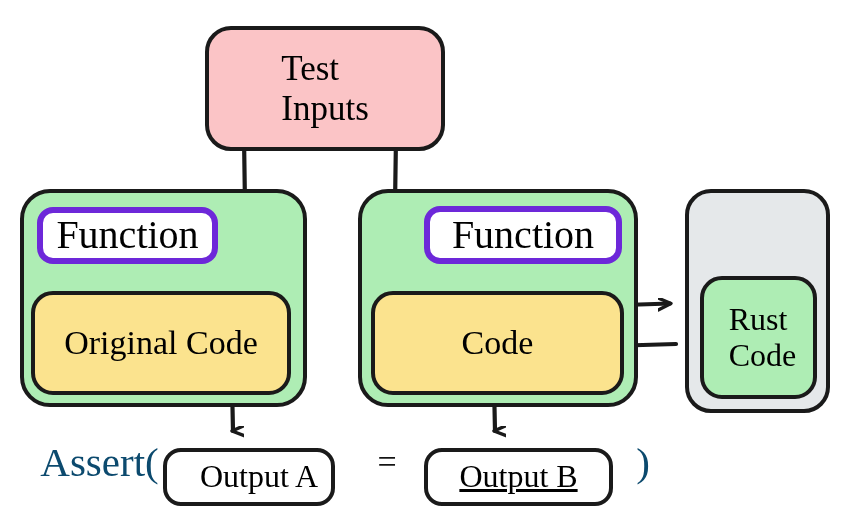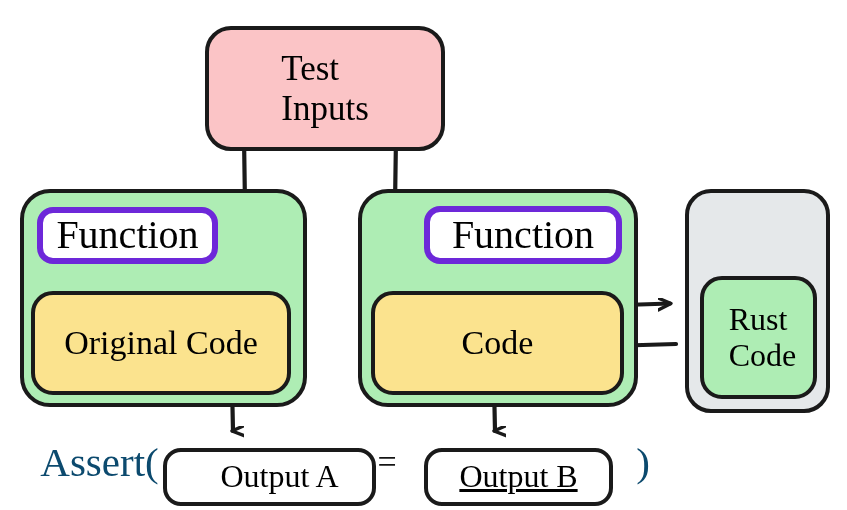--- a/index.html
+++ b/index.html
@@ -168,21 +168,21 @@
 
   <div class="node container-gray" style="left:685px; top:175px; width:145px; height:224px; display:block;">
   </div>
   <div class="node box-green" style="left:700px; top:262px; width:117px; height:123px;">
     <span class="node-label">Rust
 Code</span>
   </div>
 
   <div class="assert-text" style="left:32px; top:437px; width:135px; height:50px;">Assert(</div>
 
-  <div class="node box-output" style="left:163px; top:434px; width:213px; height:58px;padding-left:20px;">
+  <div class="node box-output" style="left:163px; top:434px; width:172px; height:58px;padding-left:20px;">
     <span class="node-label">Output A</span>
   </div>
 
   <div class="plain-text" style="left:369px; top:437px; width:36px; height:50px;">=</div>
 
   <div class="node box-output" style="left:424px; top:434px; width:189px; height:58px;text-decoration:underline;">
     <span class="node-label">Output B</span>
   </div>
 
   <div class="assert-text" style="left:629px; top:437px; width:28px; height:50px;">)</div>

